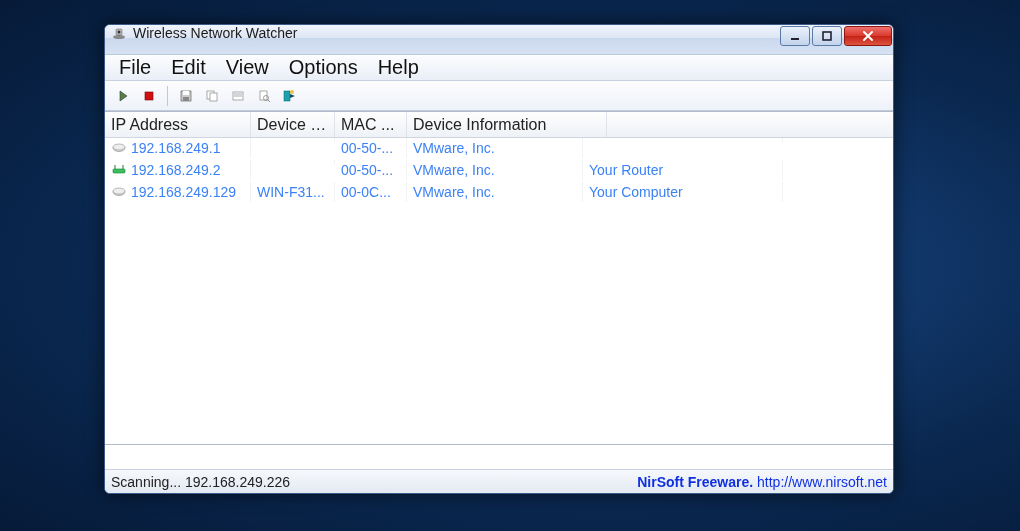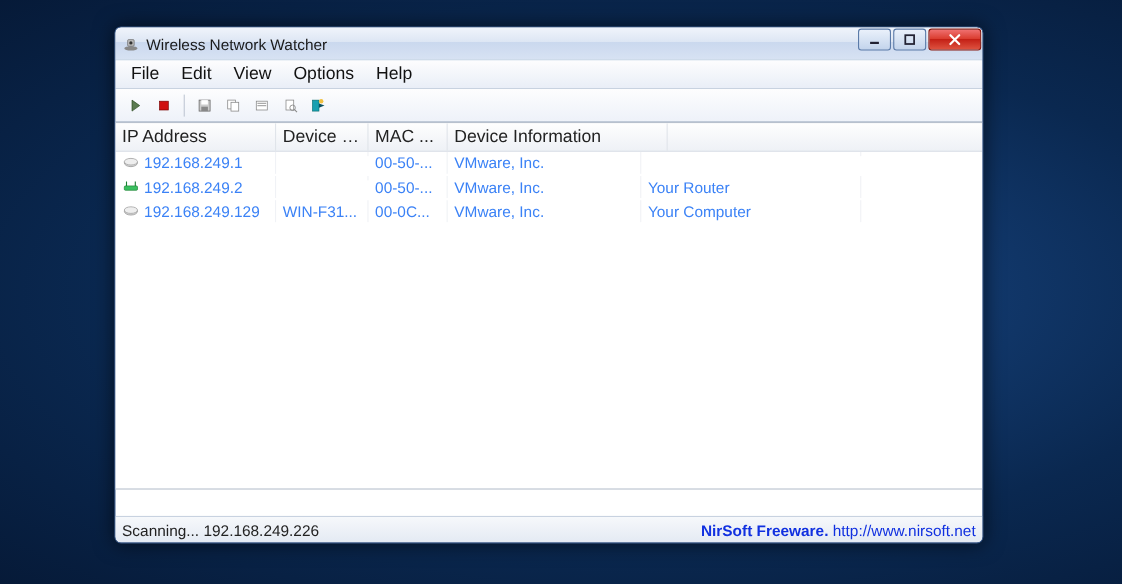--- a/index.html
+++ b/index.html
@@ -24,21 +24,20 @@
     border-radius: 6px;
     box-shadow: 0 0 18px rgba(0,0,0,0.6), 0 0 0 1px rgba(255,255,255,0.15) inset;
     display: flex;
     flex-direction: column;
     overflow: hidden;
   }
   .titlebar {
     height: 30px;
     background: linear-gradient(to bottom, #f0f4fb 0%, #dde6f4 45%, #cad8ee 46%, #d7e2f3 100%);
     display: flex;
-    align-items: center;
     padding: 0 0 0 6px;
     border-bottom: 1px solid #b8cce0;
   }
   .titlebar .app-icon {
     width: 16px; height: 16px;
     margin-right: 6px;
     display: inline-flex; align-items: center; justify-content: center;
   }
   .titlebar .title {
     flex: 1;
@@ -64,21 +63,21 @@
     font-weight: bold;
     font-size: 14px;
   }
   .menubar {
     height: 26px;
     background: linear-gradient(to bottom, #fdfdfe, #e9eef7);
     border-bottom: 1px solid #c8d2e0;
     display: flex;
     align-items: center;
     padding: 0 4px;
-    font-size: 16px;
+    font-size: 20px;
   }
   .menu-item { padding: 3px 10px; cursor: default; color: #111; }
   .toolbar {
     height: 30px;
     background: linear-gradient(to bottom, #fdfdfe, #eef2f9);
     border-bottom: 1px solid #c0cad8;
     display: flex;
     align-items: center;
     padding: 0 6px;
     gap: 2px;

